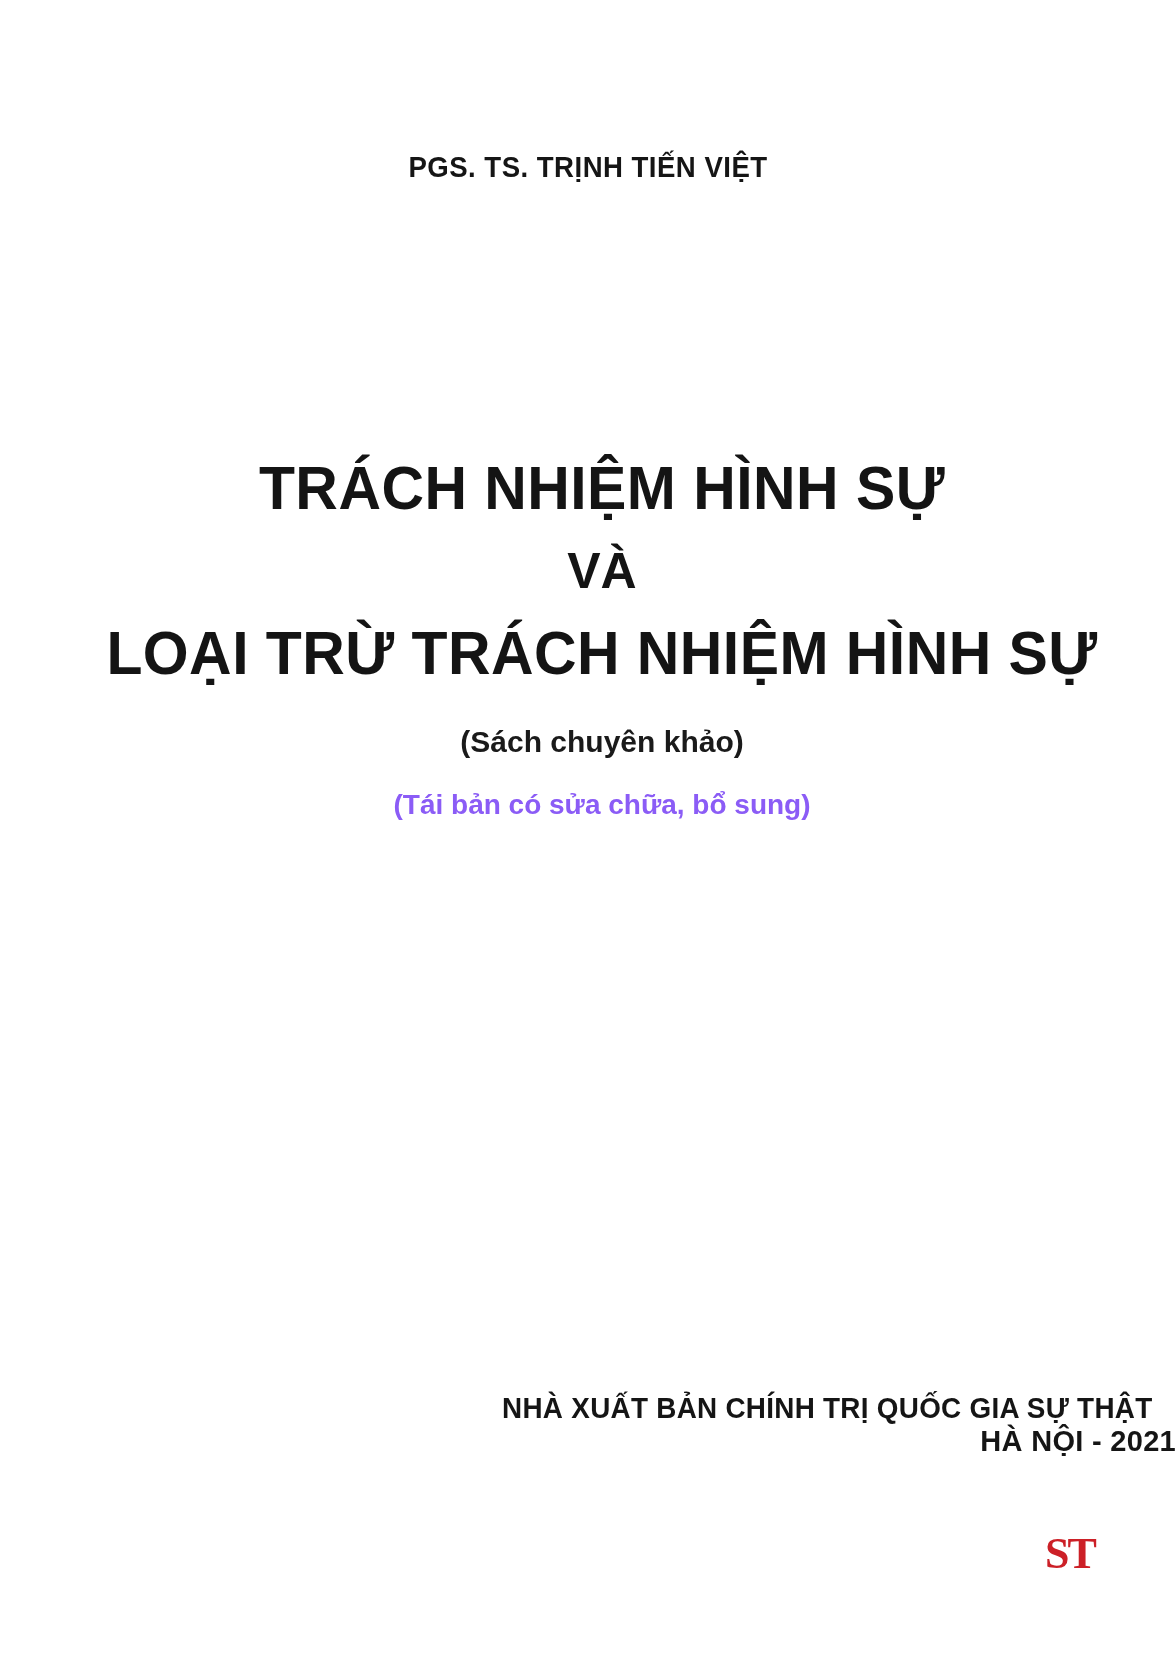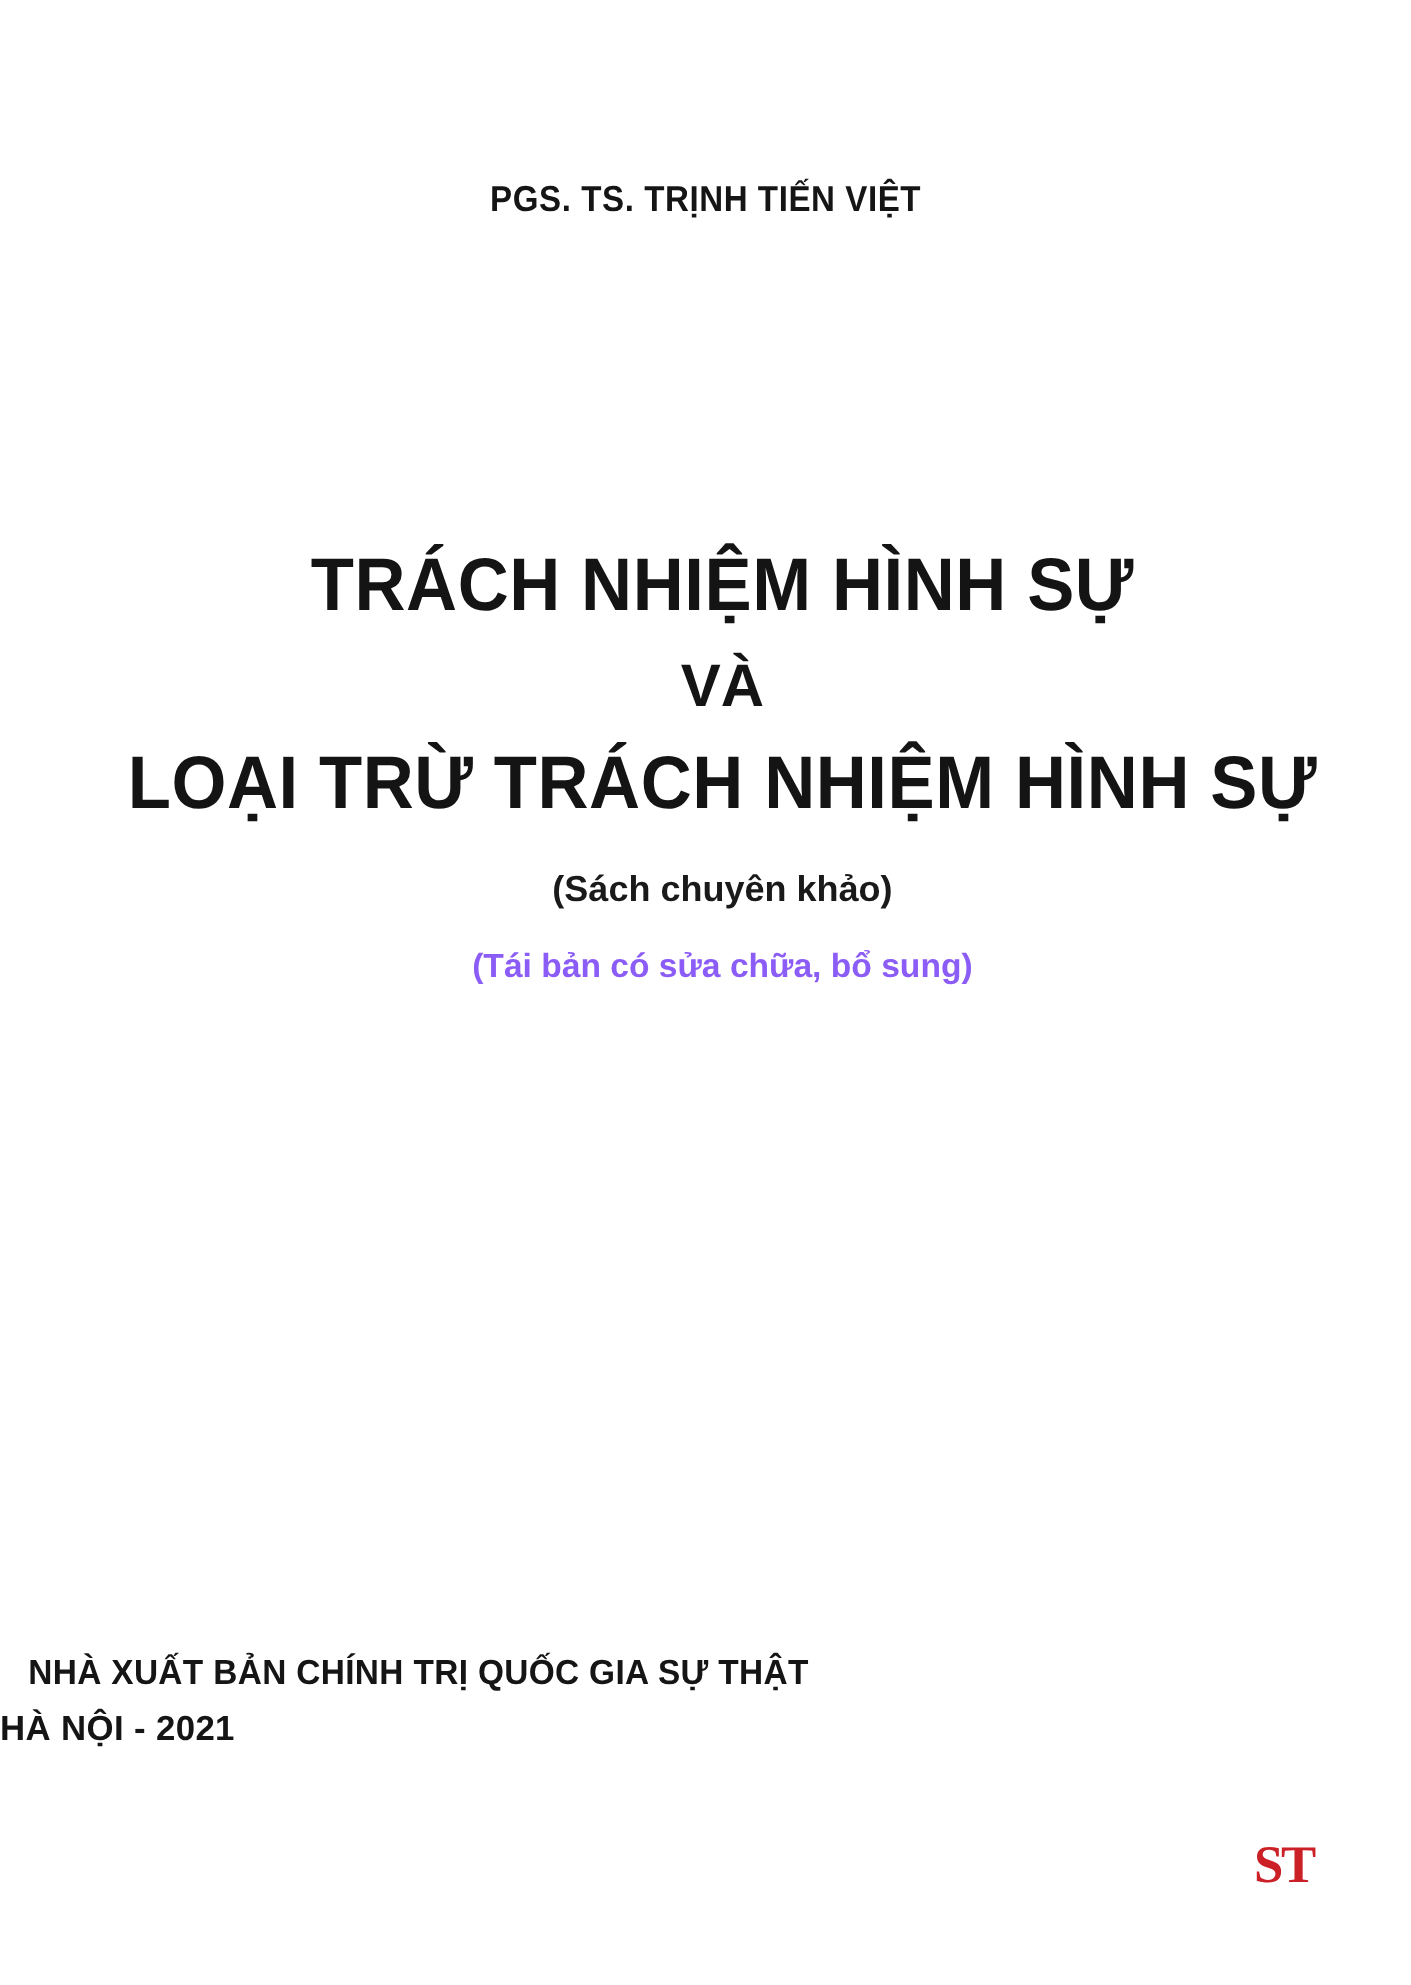--- a/index.html
+++ b/index.html
@@ -80,35 +80,34 @@
     font-weight: bold;
     margin-top: 30px;
     color: #8b5cf6;
   }
 
   .publisher-block {
     position: absolute;
     bottom: 192px;
     left: 0;
     width: 100%;
-    text-align: left;
+    text-align: right;
   }
 
   .publisher {
     font-size: 29px;
     font-weight: bold;
     letter-spacing: 0.3px;
     color: #151515;
     transform: scaleX(0.96);
   }
 
   .place-year {
     font-size: 29px;
     font-weight: bold;
-    margin-top: 14px;
     letter-spacing: 0.3px;
     color: #151515;
   }
 
   .logo {
     position: absolute;
     right: 76px;
     bottom: 62px;
     width: 60px;
     height: 56px;

